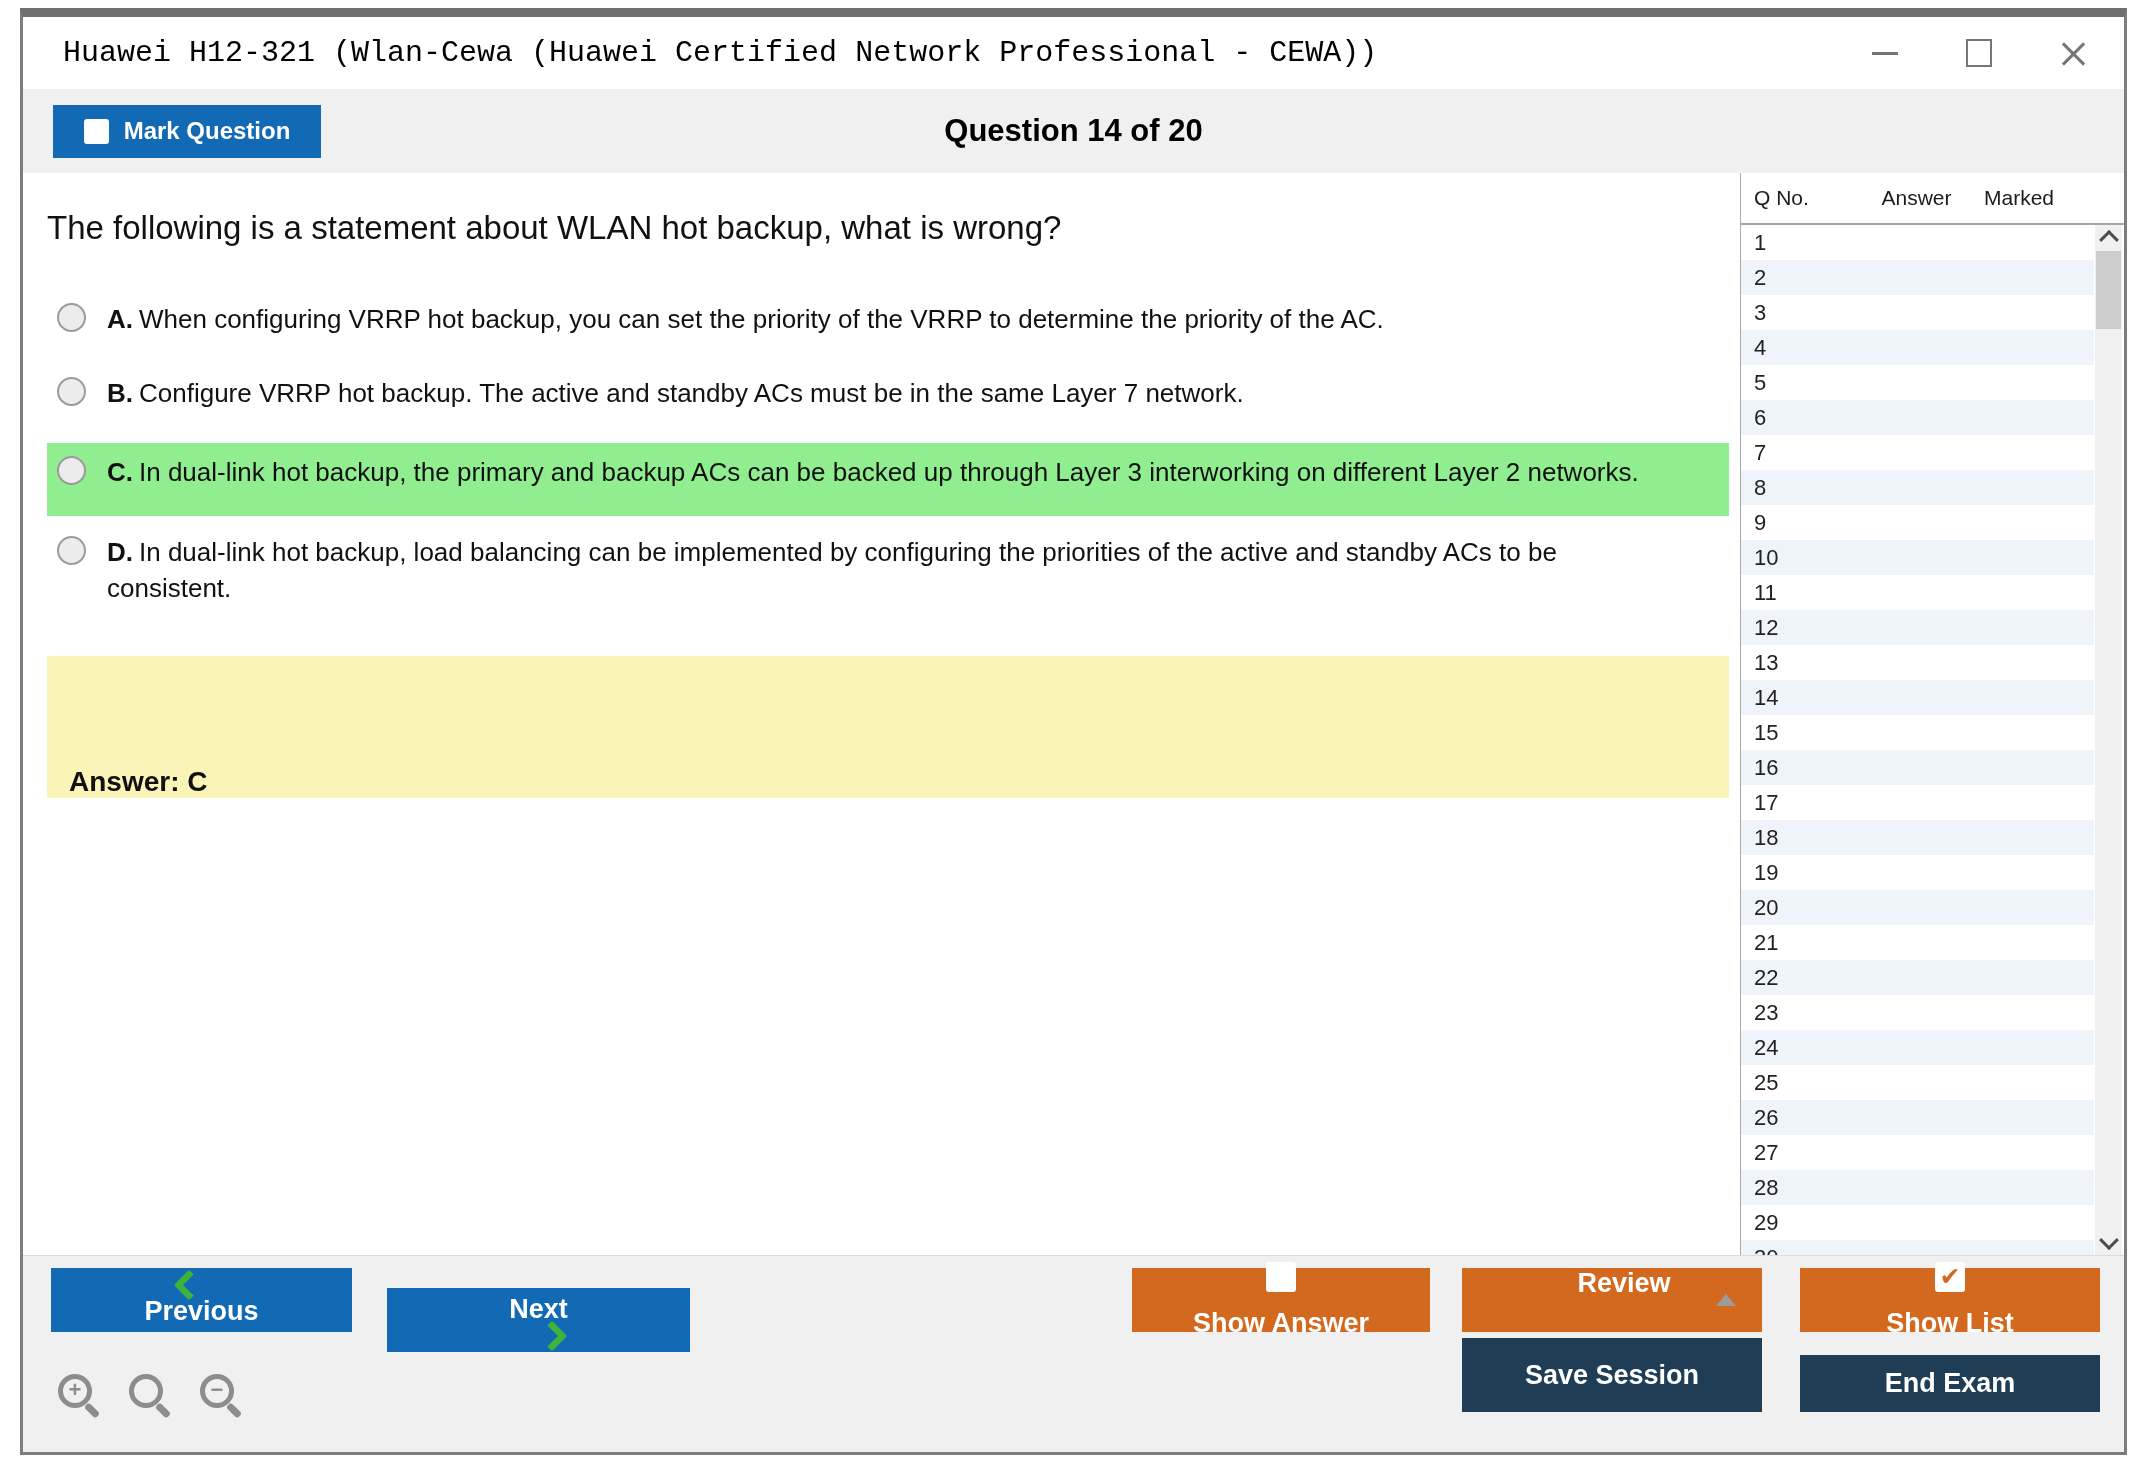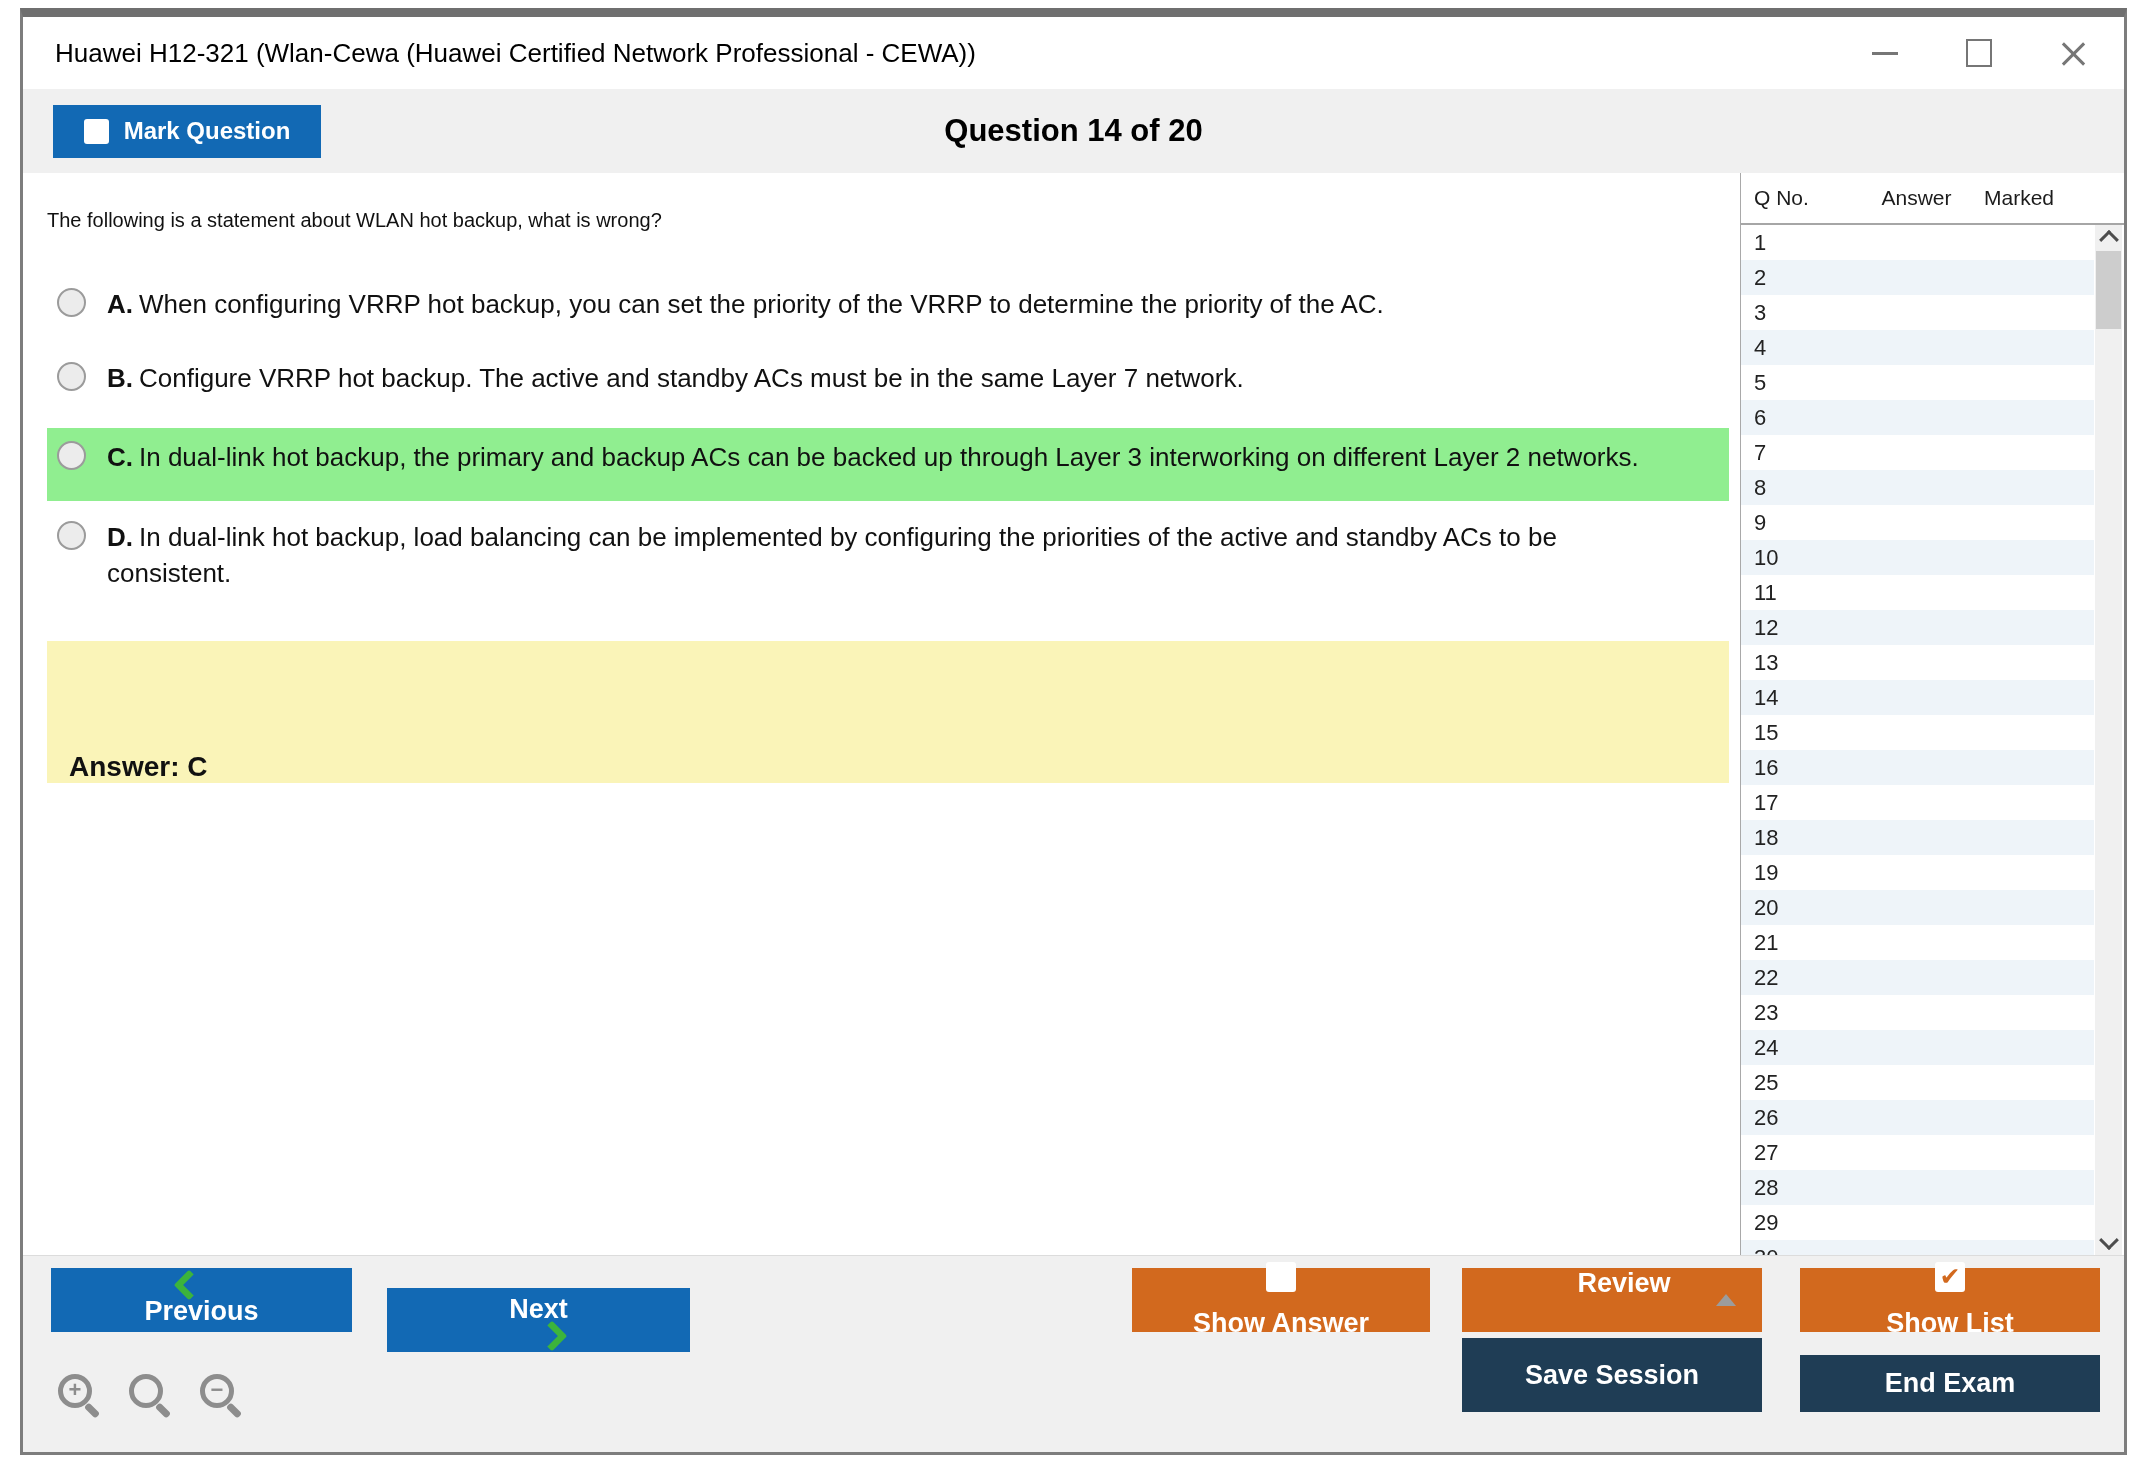--- a/index.html
+++ b/index.html
@@ -3,21 +3,21 @@
 <meta charset="utf-8">
 <style>
   html,body{margin:0;padding:0;background:#ffffff;width:2150px;height:1470px;
     font-family:"Liberation Sans",sans-serif;-webkit-font-smoothing:antialiased;}
   .frame{position:absolute;left:20px;top:8px;width:2107px;height:1447px;
     border:3px solid #7d7d7d;border-top:9px solid #6f6f6f;background:#fff;
     box-sizing:border-box;display:flex;flex-direction:column;overflow:hidden;}
 
   
   .titlebar{height:72px;flex:none;background:#fff;display:flex;align-items:center;position:relative;}
-  .title{margin-left:32px;font-size:26px;color:#000;}
+  .title{margin-left:40px;font-size:30px;color:#000;font-family:Liberation Mono, monospace;}
   .wincontrols{position:absolute;right:34px;top:0;height:100%;display:flex;align-items:center;gap:60px;}
   .wc{width:34px;height:34px;display:flex;align-items:center;justify-content:center;cursor:default;}
   .min-bar{width:26px;height:3px;background:#767676;}
   .max-box{width:22px;height:24px;border:2px solid #767676;}
   .close-x{position:relative;width:26px;height:26px;}
   .close-x::before,.close-x::after{content:"";position:absolute;left:12px;top:-1px;width:3px;height:30px;background:#767676;}
   .close-x::before{transform:rotate(45deg);}
   .close-x::after{transform:rotate(-45deg);}
 
   
@@ -27,21 +27,21 @@
   .cb{background:#fff;border-radius:3px;flex:none;display:flex;align-items:center;justify-content:center;}
   .cb.small{width:25px;height:25px;}
   .cb.big{width:30px;height:30px;}
   .cb .tick{font-family:"DejaVu Sans",sans-serif;font-size:25px;font-weight:bold;color:#d2691e;line-height:1;}
   .qcounter{position:absolute;left:50%;top:50%;transform:translate(-50%,-50%);
     font-size:31px;font-weight:bold;color:#000;white-space:nowrap;}
 
   
   .content{flex:1;display:flex;background:#fff;overflow:hidden;}
   .qarea{flex:1;position:relative;overflow:hidden;}
-  .qtext{margin:36px 0 0 24px;font-size:20px;color:#111;}
+  .qtext{margin:36px 0 0 24px;font-size:33px;color:#111;}
   .options{margin-top:48px;}
   .option{display:flex;align-items:flex-start;margin:0 0 26px 24px;width:1682px;
     padding:6px 0 6px 0;box-sizing:border-box;cursor:default;}
   .option.correct{background:#90ee90;padding-top:11px;padding-bottom:26px;margin-bottom:12px;}
   .radio{flex:none;width:29px;height:29px;border-radius:50%;border:2px solid #9b9b9b;
     background:#ececec;margin:2px 21px 0 10px;box-sizing:border-box;}
   .opt-text{font-size:26px;line-height:36px;color:#111;max-width:1545px;}
   .opt-text b{margin-right:6px;}
   .answerbox{margin:44px 0 0 24px;width:1682px;height:142px;background:#faf4b8;
     display:flex;align-items:flex-end;box-sizing:border-box;padding-left:22px;}

